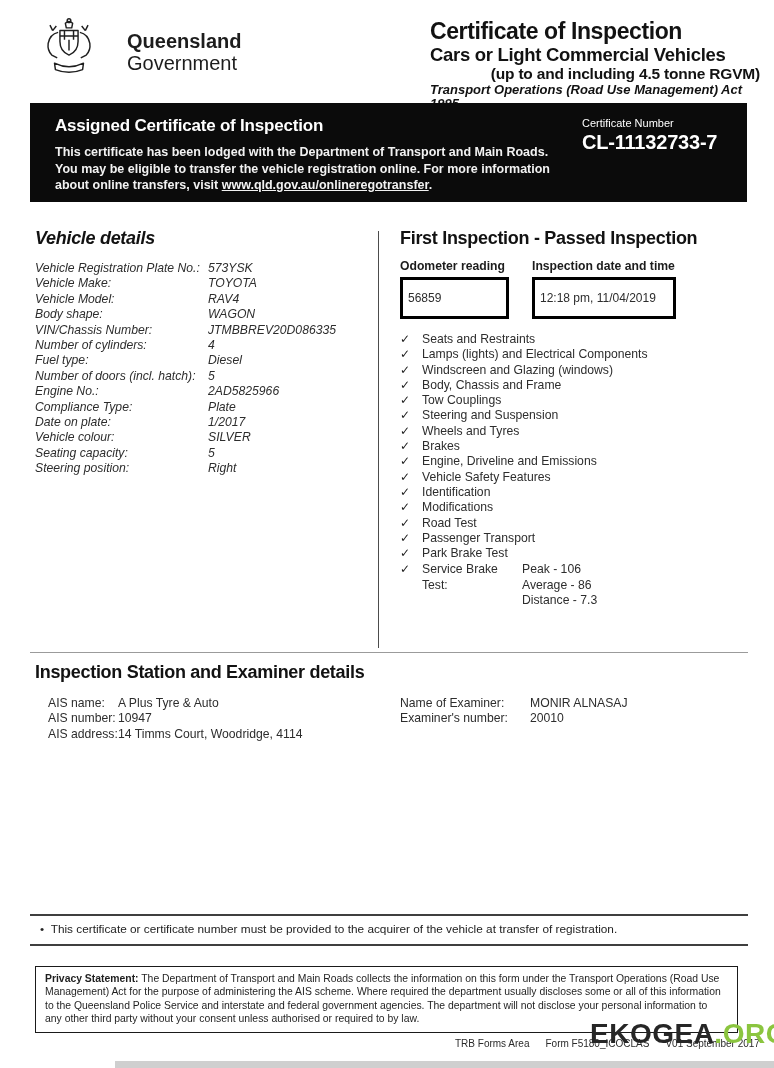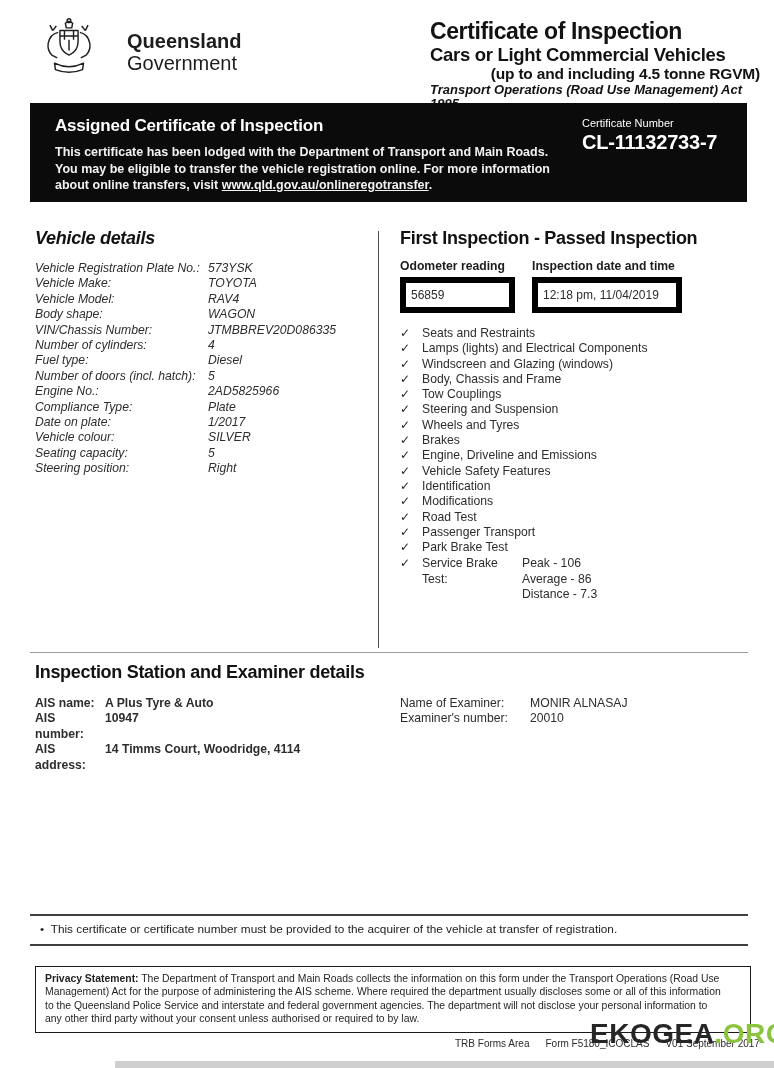--- a/index.html
+++ b/index.html
@@ -32,45 +32,45 @@
   .kv-rows{margin-top:12px;}
   .kv{display:flex;font-size:12.2px;line-height:15.4px;}
   .kv .k{width:173px;flex:0 0 173px;}
   .divider-v{position:absolute;left:378px;top:231px;width:1px;height:417px;background:#4c4c4c;}
   
   .inspection{position:absolute;left:400px;top:228px;width:352px;}
   .fields{display:flex;margin-top:10px;}
   .field{display:flex;flex-direction:column;}
   .field.f1{width:132px;flex:0 0 132px;}
   .field-label{font-size:12.2px;font-weight:700;color:#1c1c1c;line-height:14px;}
-  .field-box{margin-top:4px;border:6px solid #000000;height:16px;padding:4px 5px;font-size:12px;line-height:16px;background:#fff;}
+  .field-box{margin-top:4px;border:3px solid #000000;height:16px;padding:10px 5px;font-size:12px;line-height:16px;background:#fff;}
   .field.f1 .field-box{width:93px;}
   .field.f2 .field-box{width:128px;}
   .checklist{margin-top:13px;}
   .chk{display:flex;font-size:12.2px;line-height:15.3px;}
   .chk .tick{width:22px;flex:0 0 22px;font-weight:700;color:#1c1c1c;font-size:12px;}
   .svc{display:flex;font-size:12.2px;line-height:15.5px;margin-top:1px;}
   .svc .tick{width:22px;flex:0 0 22px;font-weight:700;color:#1c1c1c;font-size:12px;}
   .svc .svc-label{width:100px;flex:0 0 100px;}
   
   .rule-mid{position:absolute;left:30px;top:652px;width:718px;height:1px;background:#9b9b9b;}
   .station{position:absolute;left:35px;top:662px;width:715px;}
   .station-cols{position:relative;margin-top:13px;}
-  .ais-block{position:absolute;left:0;top:0;font-weight:bold;}
+  .ais-block{position:absolute;left:13px;top:0;}
   .ais-block .k{width:70px;flex:0 0 70px;}
   .examiner-block{position:absolute;left:365px;top:0;}
   .examiner-block .k{width:130px;flex:0 0 130px;}
   
   .rule-note{position:absolute;left:30px;width:718px;height:2px;background:#3f3f3f;}
   .rule-note.top{top:914px;}
   .rule-note.bottom{top:944px;}
   .transfer-note{position:absolute;left:40px;top:922px;width:700px;font-size:11.8px;line-height:15px;color:#222;}
   .transfer-note::before{content:"\2022\00a0\00a0";}
   .privacy-box{position:absolute;left:35px;top:966px;width:681px;border:1.5px solid #1a1a1a;
-    padding:5px 24px 6px 9px;font-size:10.4px;line-height:13.4px;color:#1f1f1f;}
+    padding:5px 11px 6px 9px;font-size:10.4px;line-height:13.4px;color:#1f1f1f;}
   .privacy-box b{font-weight:700;}
   .form-footer{position:absolute;left:455px;top:1038px;display:flex;gap:16px;font-size:10px;color:#2b2b2b;}
   .watermark{position:absolute;left:590px;top:1018px;font-size:28px;font-weight:600;letter-spacing:0.5px;white-space:nowrap;}
   .watermark .wm-dark{color:#262626;}
   .watermark .wm-green{color:#8bc53f;}
   .bottom-bar{position:absolute;left:115px;top:1061px;width:659px;height:7px;background:#cfcfcf;}
 </style>
 </head>
 <body>
 

